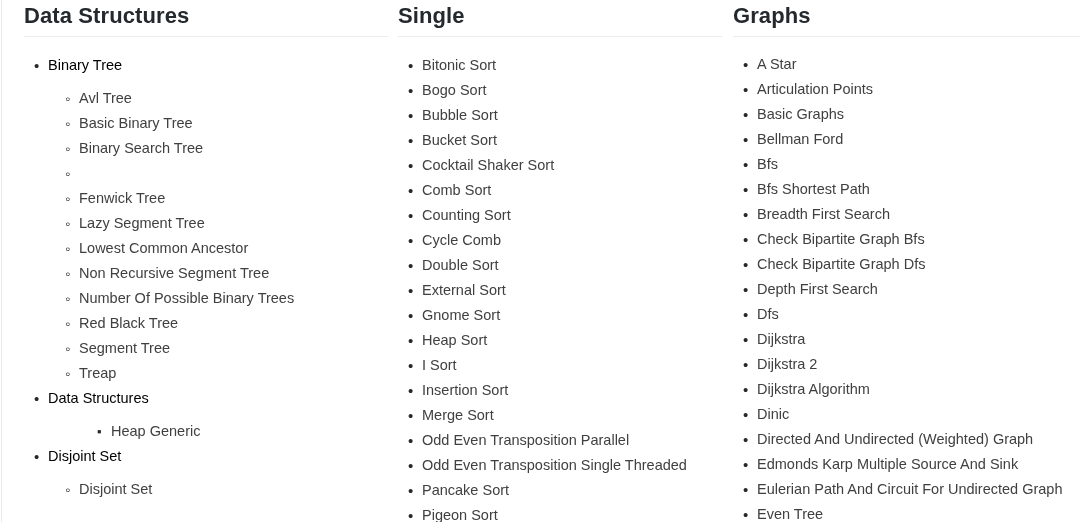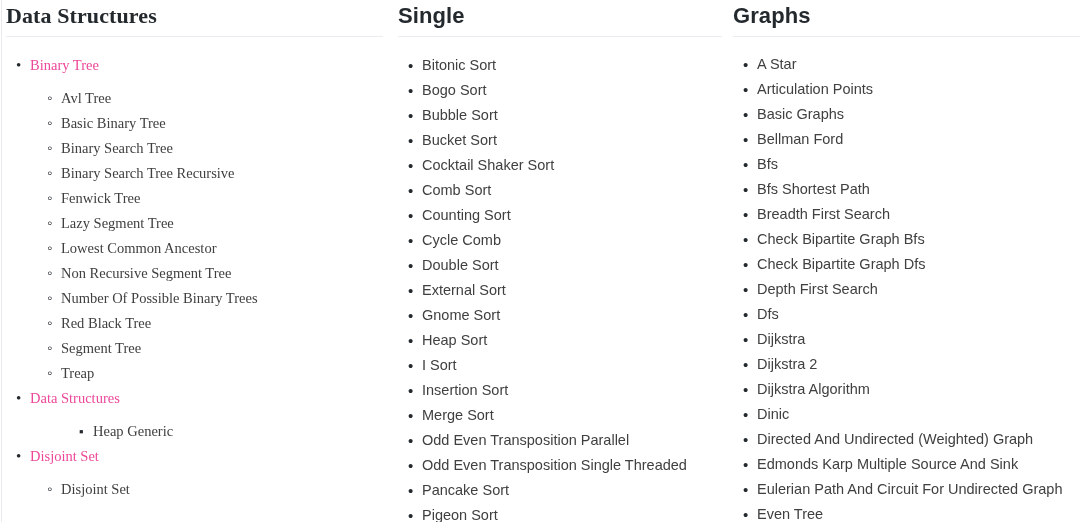--- a/index.html
+++ b/index.html
@@ -35,21 +35,21 @@
     background: #e8eaed;
     pointer-events: none;
   }
 
   .column {
     position: relative;
     height: 522px;
     box-sizing: border-box;
     overflow: hidden;
   }
-  .col-1 { width: 388px; padding-left: 6px; font-family: Liberation Serif, serif; }
+  .col-1 { width: 388px; padding-left: 24px; }
   .col-2 { width: 337px; padding-left: 10px; }
   .col-3 { width: 355px; padding-left: 8px; }
 
   .col-header {
     font-size: 22px;
     font-weight: 600;
     line-height: 1.15;
     color: #24292e;
     margin: 3px 0 0 0;
     padding: 0 0 8px 0;
@@ -93,21 +93,21 @@
     line-height: 25px;
     text-align: left;
     color: #24292e;
     font-size: 14.5px;
   }
   li.lvl1 > .bullet::before { content: "\2022"; font-size: 15px; }
   li.lvl2 > .bullet::before { content: "\25E6"; font-size: 15px; }
   li.lvl3 > .bullet::before { content: "\25AA"; font-size: 13px; }
 
   .label {
-    color: #ec4899;
+    color: #000000;
   }
   .label.link {
     color: #404040;
     cursor: pointer;
   }
 
   
   li.group { height: auto; line-height: normal; }
   li.group > .row-line {
     position: relative;
@@ -153,21 +153,20 @@
           <li class="row lvl2">
             <span class="bullet"></span>
             <a class="label link">Basic Binary Tree</a>
           </li>
           <li class="row lvl2">
             <span class="bullet"></span>
             <a class="label link">Binary Search Tree</a>
           </li>
           <li class="row lvl2">
             <span class="bullet"></span>
-            <a class="label link">Binary Search Tree Recursive</a>
           </li>
           <li class="row lvl2">
             <span class="bullet"></span>
             <a class="label link">Fenwick Tree</a>
           </li>
           <li class="row lvl2">
             <span class="bullet"></span>
             <a class="label link">Lazy Segment Tree</a>
           </li>
           <li class="row lvl2">

